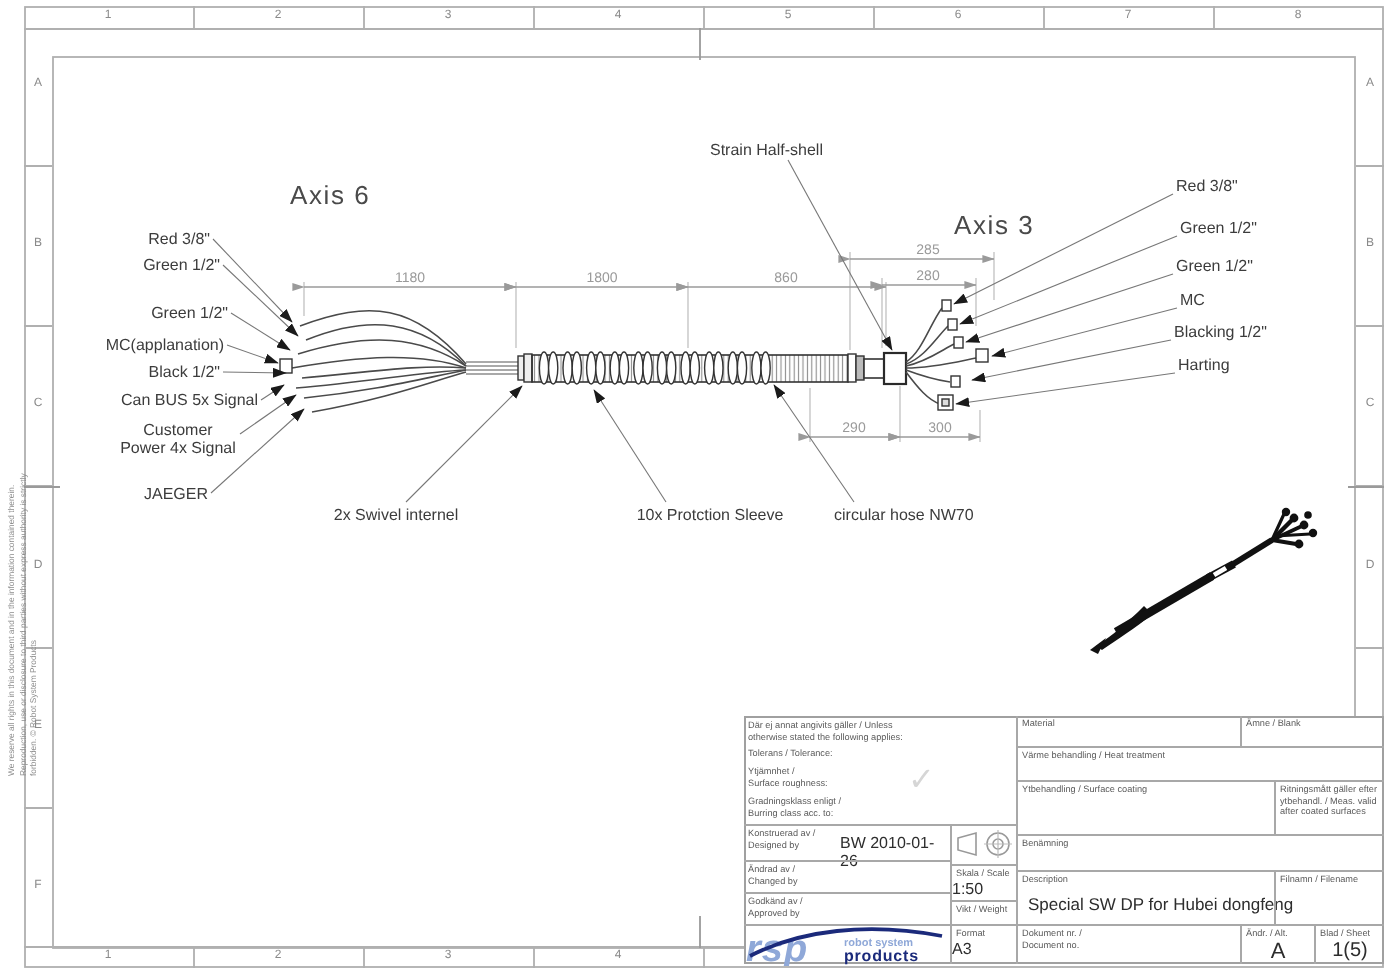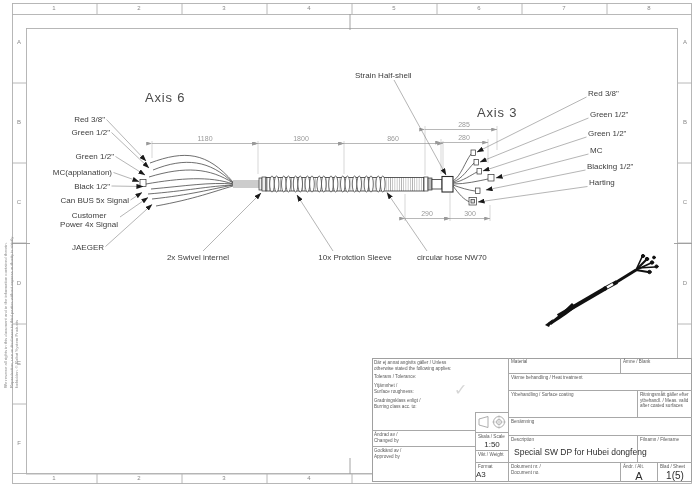--- a/index.html
+++ b/index.html
@@ -264,48 +264,63 @@
         <div>Ytjämnhet /</div>
         <div>Surface roughness:</div>
       </div>
       <div class="lab" style="position:absolute;left:0;top:39px">
         <div>Gradningsklass enligt /</div>
         <div>Burring class acc. to:</div>
       </div>
       <div class="check"></div>
     </div>
 
+    <div class="cell bt" style="left:0;top:54px;width:103px;height:18px">
+      <div class="lab">
+        <div>Konstruerad av /</div>
+        <div>Designed by</div>
+      </div>
+      <div class="val-sm" style="position:absolute;left:48px;top:4px">BW 2010-01-26</div>
+    </div>
 
     <div class="cell bt" style="left:0;top:72px;width:103px;height:16px">
       <div class="lab">
         <div>Ändrad av /</div>
         <div>Changed by</div>
       </div>
     </div>
 
     <div class="cell bt" style="left:0;top:88px;width:103px;height:16px">
       <div class="lab">
         <div>Godkänd av /</div>
         <div>Approved by</div>
       </div>
     </div>
 
+    <div class="cell bt" style="left:0;top:104px;width:103px;height:20px">
+      <svg width="103" height="20" viewBox="0 0 103 20">
+        <text x="1" y="17.5" font-size="19" font-weight="bold" font-style="italic" letter-spacing="0.5" fill="#8fa8d8">rsp</text>
+        <path d="M3,15 C28,2 62,-2 99,5" stroke="#1b2a7b" stroke-width="1.9" fill="none"></path>
+        <text x="50" y="10" font-size="5.5" font-weight="bold" fill="#8fa8d8">robot system</text>
+        <text x="50" y="17.5" font-size="8" font-weight="bold" letter-spacing="0.4" fill="#1b2a7b">products</text>
+      </svg>
+    </div>
 
     <div class="cell bl bt" style="left:103px;top:54px;width:33px;height:20px">
       <svg width="31" height="18" viewBox="0 0 31 18">
         <path d="M3,6 L12,3.5 V14.5 L3,12 Z" stroke="#999" fill="none" stroke-width="0.8"></path>
         <circle cx="23" cy="9" r="5.5" stroke="#999" fill="none" stroke-width="0.8"></circle>
         <circle cx="23" cy="9" r="2.5" stroke="#999" fill="none" stroke-width="0.8"></circle>
         <path d="M16,9 H30 M23,2 V16" stroke="#bbb" stroke-width="0.6"></path>
       </svg>
     </div>
 
     <div class="cell bl bt" style="left:103px;top:74px;width:33px;height:18px">
       <div class="lab">Skala / Scale</div>
-      <div class="val-sm" style="text-align:center">1:50</div>
+      <div class="val-sm" style="">1:50</div>
     </div>
 
     <div class="cell bl bt" style="left:103px;top:92px;width:33px;height:12px">
       <div class="lab">Vikt / Weight</div>
     </div>
 
     <div class="cell bl bt" style="left:103px;top:104px;width:33px;height:20px">
       <div class="lab">Format</div>
       <div class="val-sm" style="text-align:left">A3</div>
     </div>

